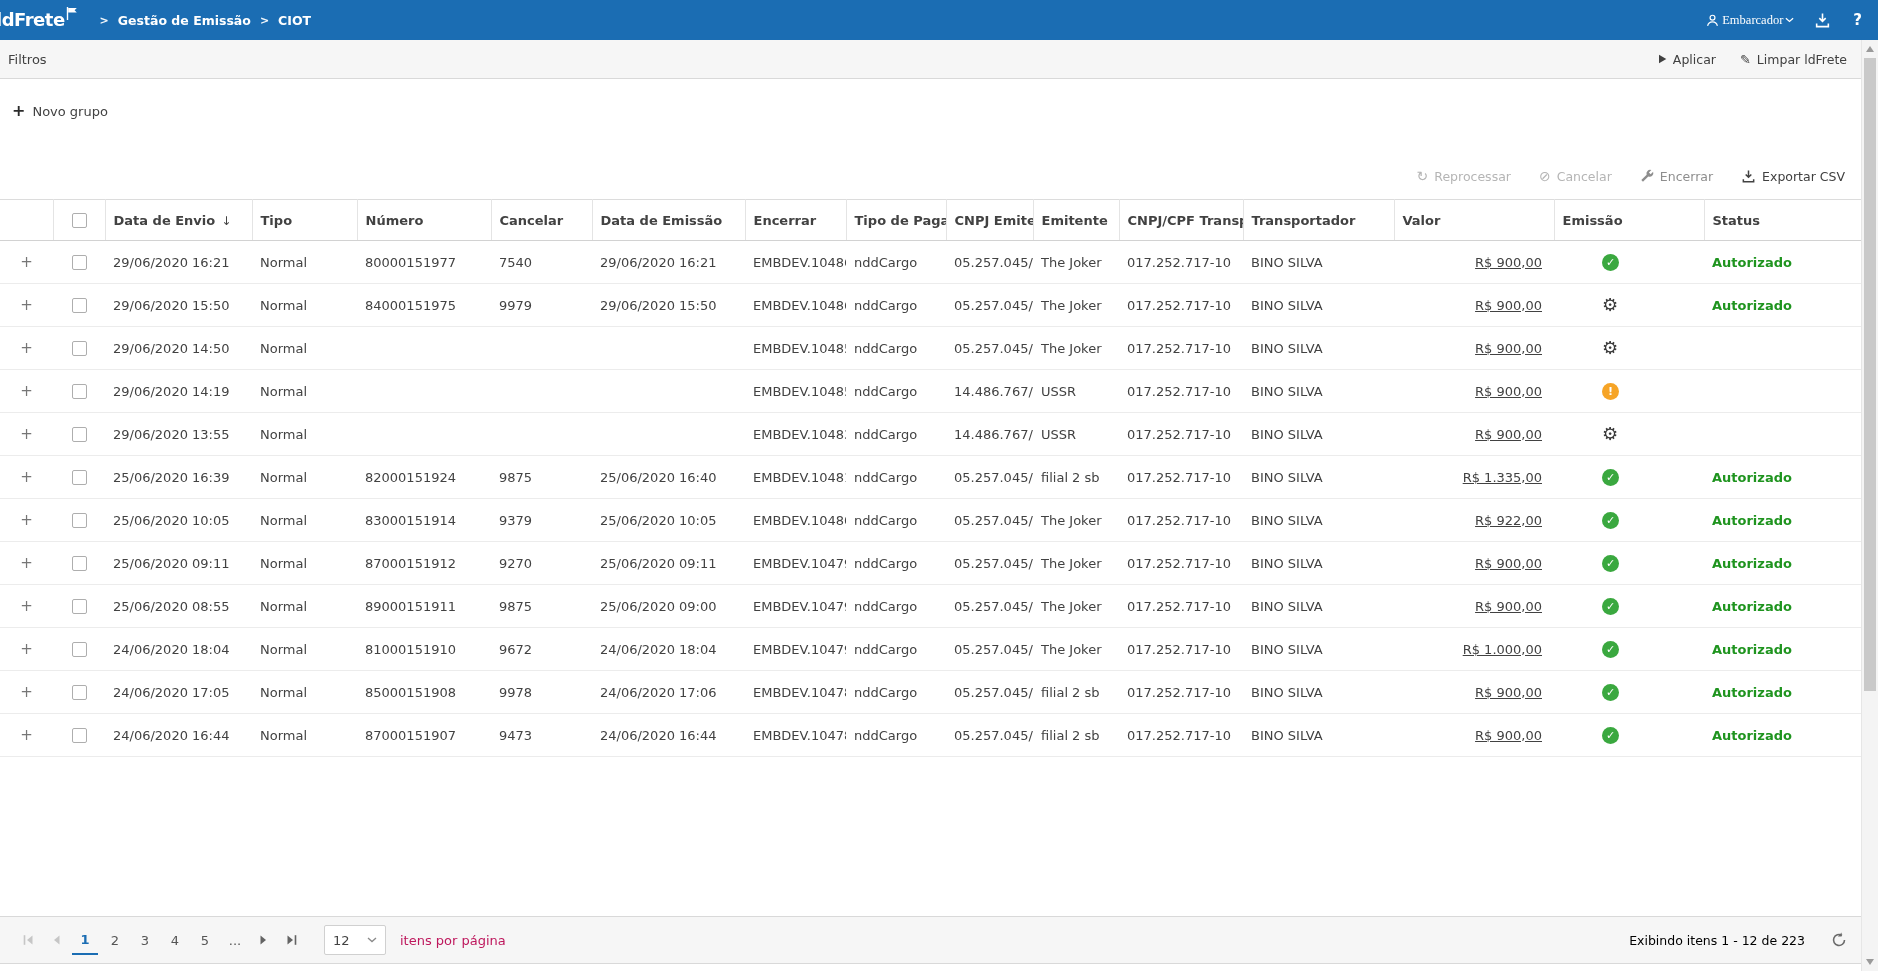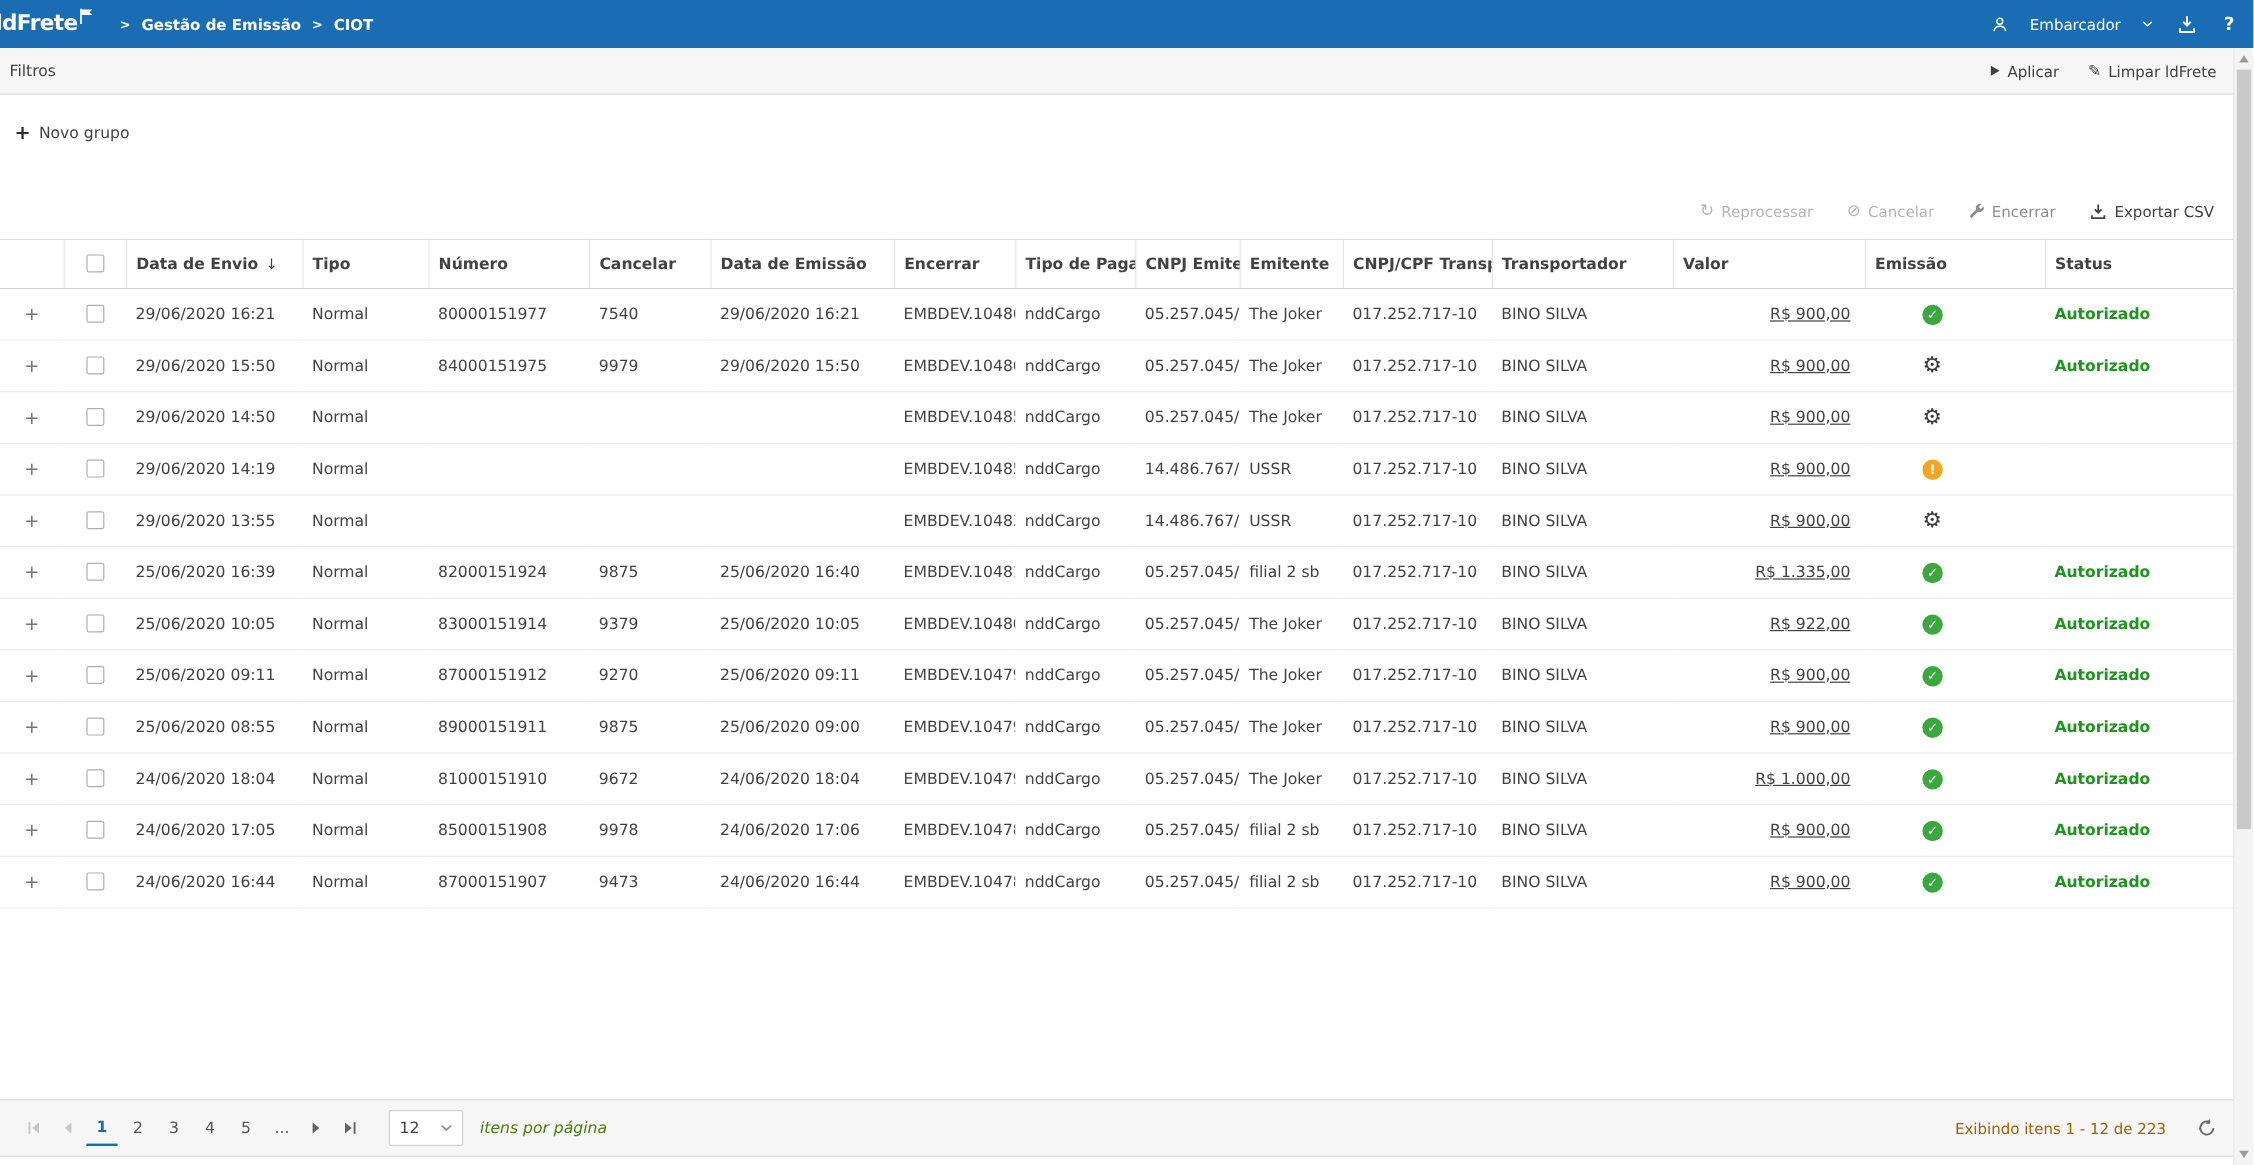--- a/index.html
+++ b/index.html
@@ -9,21 +9,21 @@
 
   
   .topbar { height:40px; flex:0 0 40px; background:#1b6db3; display:flex; align-items:center; color:#fff; padding-right:14px; }
   .logo { display:flex; align-items:flex-start; margin-left:-4px; cursor:pointer; }
   .logo-text { font-size:18px; font-weight:bold; letter-spacing:-.5px; line-height:40px; }
   .logo-flag { margin:7px 0 0 1px; }
   .breadcrumb { display:flex; align-items:center; gap:9px; margin-left:22px; font-size:12.5px; font-weight:bold; }
   .crumb-sep { font-size:11px; opacity:.95; font-weight:bold; }
   .crumb { cursor:pointer; }
   .topbar-right { margin-left:auto; display:flex; align-items:center; gap:20px; }
-  .user-menu { display:flex; align-items:center; gap:18px; font-size:12.5px; cursor:pointer; }
+  .user-menu { display:flex; align-items:center; gap:2px; font-size:12.5px; cursor:pointer;font-family:Liberation Serif, serif; }
   .help-btn { font-size:15px; font-weight:bold; cursor:pointer; padding:0 2px; }
   .icon-btn { cursor:pointer; display:flex; align-items:center; }
 
   
   .filters-bar { height:39px; flex:0 0 39px; width:1861px; background:#f6f6f6; border-bottom:1px solid #d9d9d9;
     display:flex; align-items:center; padding:0 14px 0 8px; font-size:13px; color:#424242; }
   .filter-actions { margin-left:auto; display:flex; gap:24px; color:#404040; font-size:12.5px; }
   .filter-action { display:flex; align-items:center; gap:6px; cursor:pointer; }
   .pencil-glyph { font-size:13px; }
 
@@ -67,23 +67,23 @@
   .pager { height:48px; flex:0 0 48px; width:1861px; background:#f6f6f6; border-top:1px solid #d9d9d9; border-bottom:1px solid #d9d9d9;
     display:flex; align-items:center; padding:0 14px; color:#666; }
   .pg-nav { width:28px; height:28px; display:flex; align-items:center; justify-content:center; cursor:pointer; }
   .pg-nav.disabled { color:#c6c6c6; cursor:default; }
   .pg-nav.enabled { color:#636363; }
   .pg-num { min-width:26px; height:30px; display:flex; align-items:center; justify-content:center; font-size:13px; color:#555; cursor:pointer; margin:0 2px; }
   .pg-num.selected { color:#1b6db3; border-bottom:2px solid #1b6db3; font-weight:bold; }
   .pg-ellipsis { min-width:26px; text-align:center; font-size:13px; color:#555; margin:0 2px; cursor:pointer; }
   .page-size { margin-left:18px; width:62px; height:30px; background:#fff; border:1px solid #d0d0d0; border-radius:2px;
     display:flex; align-items:center; justify-content:space-between; padding:0 8px; font-size:13px; color:#424242; cursor:pointer; }
-  .pg-label { margin-left:14px; font-size:13px; color:#4d7c0f;font-style:italic; }
+  .pg-label { margin-left:14px; font-size:13px; color:#be185d; }
   .pg-right { margin-left:auto; display:flex; align-items:center; gap:26px; }
-  .pg-summary { font-size:12.5px; color:#a16207; }
+  .pg-summary { font-size:12.5px; color:#000000; }
   .refresh-btn { color:#6b6b6b; cursor:pointer; display:flex; }
 
   
   .scrollbar { position:absolute; right:0; top:40px; bottom:0; width:17px; background:#f4f4f4; border-left:1px solid #e6e6e6; }
   .sb-arrow { position:absolute; left:4px; width:0; height:0; cursor:pointer; }
   .sb-arrow.up { top:6px; border-left:4.5px solid transparent; border-right:4.5px solid transparent; border-bottom:6px solid #9a9a9a; }
   .sb-arrow.down { bottom:6px; border-left:4.5px solid transparent; border-right:4.5px solid transparent; border-top:6px solid #9a9a9a; }
   .sb-thumb { position:absolute; left:2px; right:2px; top:18px; height:68%; background:#c9c9c9; cursor:grab; }
 
   svg { display:block; }

